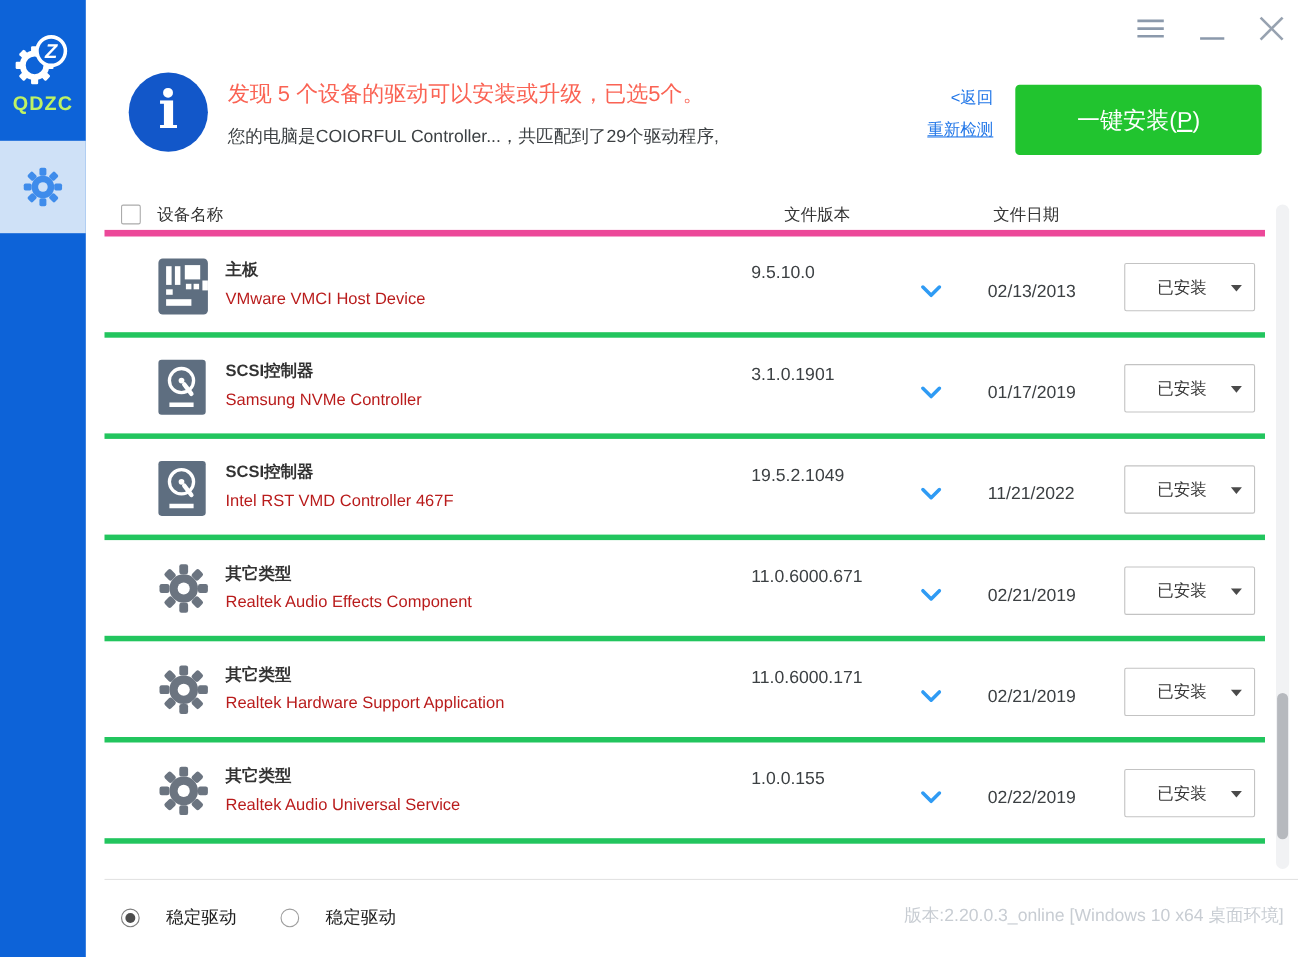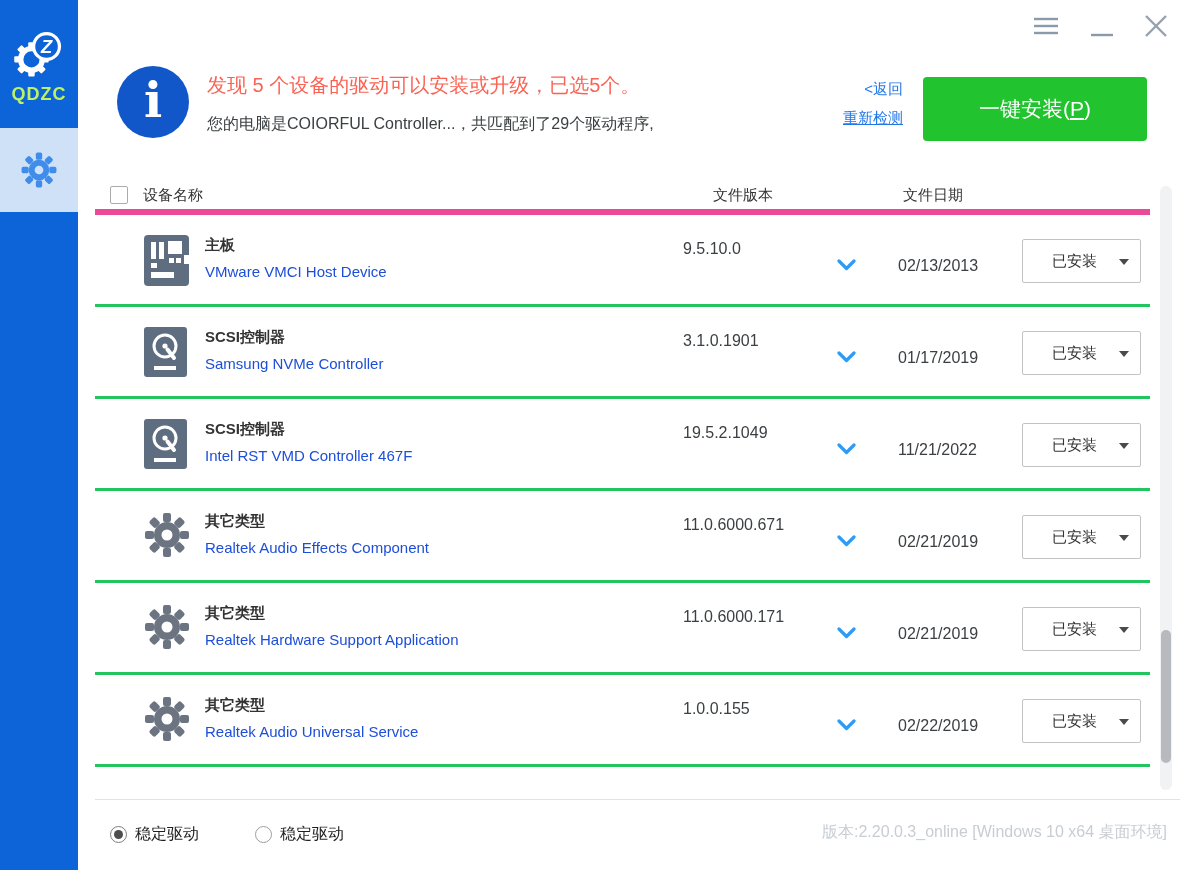--- a/index.html
+++ b/index.html
@@ -29,39 +29,39 @@
   .install-btn { position:absolute; left:923px; top:77px; width:224px; height:64px; background:var(--green);
     border:none; border-radius:4px; color:#fff; font-size:21px; cursor:pointer;
     font-family:"Liberation Sans","DejaVu Sans",sans-serif; }
   .install-btn .u { text-decoration:underline; }
   
   .table { position:absolute; left:95px; top:178px; width:1055px; }
   .thead { position:relative; height:37px; border-bottom:6px solid #ec4899; }
   .checkbox { position:absolute; left:15px; top:8px; width:18px; height:18px; border:1px solid #ababab; border-radius:2px; background:#fff; cursor:pointer; }
   .th { position:absolute; top:8px; font-size:15px; color:#333; }
   .th-device { left:48px; } .th-version { left:618px; } .th-date { left:808px; }
-  .row { position:relative; height:92px; border-bottom:3px solid #22c55e; }
+  .row { position:relative; height:92px; border-bottom:5px solid #22c55e; }
   .row .icon { position:absolute; left:48px; top:19px; width:48px; height:53px; }
   .names { position:absolute; left:110px; top:21px; }
   .cat { font-size:15px; font-weight:bold; color:#333; }
-  .dev { font-size:15px; color:#1d4ed8; margin-top:8px; }
+  .dev { font-size:15px; color:#b91c1c; margin-top:8px; }
   .ver { position:absolute; left:588px; top:25px; font-size:16px; color:#3c4043; }
   .chev { position:absolute; left:742px; top:44px; cursor:pointer; }
   .date { position:absolute; left:803px; top:42px; font-size:16px; color:#3c4043; }
   .dd { position:absolute; left:927px; top:24px; width:119px; height:44px; border:1px solid #c3c3c3; border-radius:2px;
     background:#fff; display:flex; align-items:center; justify-content:center; cursor:pointer; }
   .dd-text { font-size:15px; color:#333; margin-right:14px; }
   .dd-tri { position:absolute; right:11px; top:19px; width:0; height:0;
     border-left:5px solid transparent; border-right:5px solid transparent; border-top:6px solid #4a4a4a; }
   
   .sb-track { position:absolute; left:1160px; top:186px; width:12px; height:604px; border-radius:6px; background:#f1f2f4; }
   .sb-thumb { position:absolute; left:1161px; top:630px; width:10px; height:133px; border-radius:5px; background:#b6b9be; cursor:pointer; }
   
   .foot-divider { position:absolute; left:95px; top:799px; width:1085px; height:1px; background:#e3e3e3; }
-  .radio-opt { position:absolute; top:824px; display:flex; align-items:center; cursor:pointer; }
+  .radio-opt { position:absolute; top:824px; display:flex; align-items:center; cursor:pointer;gap:16px; }
   .radio-stable { left:110px; } .radio-latest { left:255px; }
   .radio-circle { width:17px; height:17px; border-radius:50%; background:#fff; border:1px solid #9e9e9e; margin-right:8px; position:relative; }
   .radio-circle.sel { border-color:#7d7d7d; }
   .radio-circle.sel::after { content:""; position:absolute; left:3px; top:3px; width:9px; height:9px; border-radius:50%; background:#4d4d4d; }
   .radio-label { font-size:16px; color:#1f1f1f; }
   .ver-text { position:absolute; right:23px; top:822px; font-size:16px; color:#c8cdd3; }
   .watermark { position:absolute; right:7px; top:886px; font-size:22px; color:#000; }
   svg { display:block; }
 </style>
 </head>

